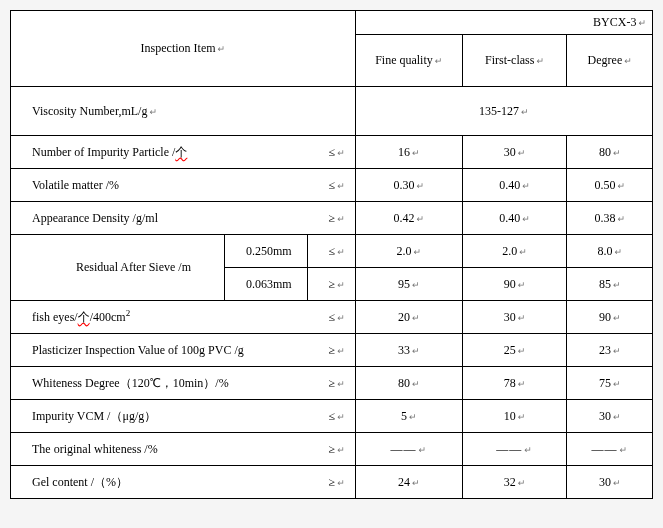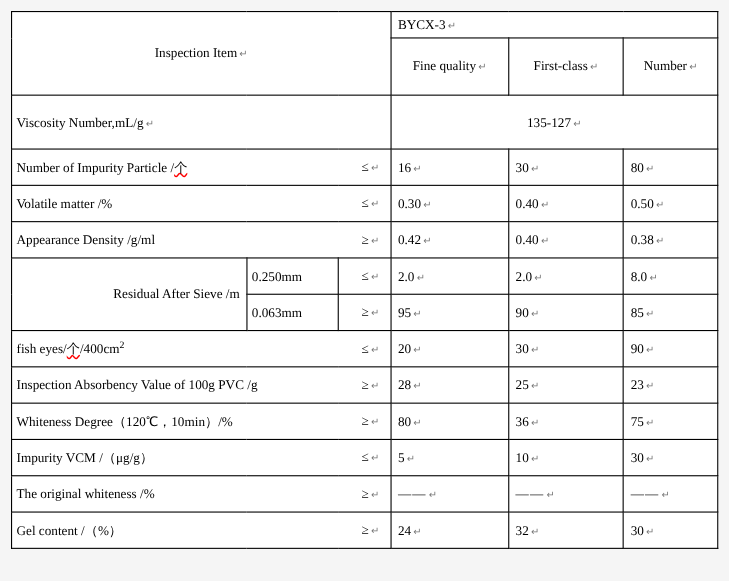--- a/index.html
+++ b/index.html
@@ -38,58 +38,59 @@
     vertical-align: middle;
     background: transparent;
     position: relative;
   }
   .hdr-inspect {
     width: 280px;
     font-weight: normal;
     height: 60px;
   }
   .hdr-bycx {
-    text-align: left;
+    text-align: right;
     font-weight: normal;
   }
   .sub-col {
     text-align: center;
     font-weight: normal;
     padding: 18px 2px;
   }
   .col-fine { width: 90px; }
   .col-first { width: 88px; }
   .col-accept { width: 72px; }
   .row-label {
     text-align: left;
-    padding-left: 4px;
+    padding-left: 21px;
     position: relative;
     height: 24px;
   }
   .viscosity-row td { height: 40px; }
   .op {
     position: absolute;
     right: 10px;
     top: 50%;
     transform: translateY(-50%);
     font-size: 12px;
   }
   .val {
+    text-align: center;
   }
   .spanned {
     text-align: center;
     margin-left: 21px;
   }
   .red-underline {
     text-decoration: underline;
     text-decoration-color: red;
     text-decoration-style: wavy;
   }
   .sub-sieve-lbl {
-    text-align: right;
+    text-align: center;
     padding-left: 38px;
   }
   .enter-mark::after {
     content: "↵";
     font-size: 9px;
     color: #777;
     margin-left: 2px;
   }
   .dash {
     letter-spacing: 1px;
@@ -111,21 +112,21 @@
     <col class="col-accept">
   </colgroup>
   <tbody>
       <tr>
     <th rowspan="2" colspan="3" class="hdr-inspect"><span>Inspection Item</span><span class="enter-mark"></span></th>
     <th colspan="3" class="hdr-bycx enter-mark">BYCX-3</th>
   </tr>
   <tr>
     <th class="sub-col enter-mark">Fine quality</th>
     <th class="sub-col enter-mark">First-class</th>
-    <th class="sub-col enter-mark">Number</th>
+    <th class="sub-col enter-mark">Degree</th>
   </tr>
 
   <tr class="viscosity-row">
     <td colspan="3" class="row-label"><span>Viscosity Number,mL/g</span><span class="enter-mark"></span></td>
     <td colspan="3" class="spanned enter-mark">135-127</td>
   </tr>
 
   <tr>
     <td colspan="3" class="row-label">
       <span>Number of Impurity Particle /</span><span class="red-underline">个</span>
@@ -181,35 +182,35 @@
       <span>fish eyes/</span><span class="red-underline">个</span><span>/400cm</span><sup>2</sup>
       <span class="op enter-mark">≤</span>
     </td>
     <td class="val enter-mark">20</td>
     <td class="val enter-mark">30</td>
     <td class="val enter-mark">90</td>
   </tr>
 
   <tr>
     <td colspan="3" class="row-label">
-      <span>Inspection Absorbency Value of 100g PVC /g</span>
-      <span class="op enter-mark">≥</span>
-    </td>
-    <td class="val enter-mark">28</td>
+      <span>Plasticizer Inspection Value of 100g PVC /g</span>
+      <span class="op enter-mark">≥</span>
+    </td>
+    <td class="val enter-mark">33</td>
     <td class="val enter-mark">25</td>
     <td class="val enter-mark">23</td>
   </tr>
 
   <tr>
     <td colspan="3" class="row-label">
       <span>Whiteness Degree（120℃，10min）/%</span>
       <span class="op enter-mark">≥</span>
     </td>
     <td class="val enter-mark">80</td>
-    <td class="val enter-mark">36</td>
+    <td class="val enter-mark">78</td>
     <td class="val enter-mark">75</td>
   </tr>
 
   <tr>
     <td colspan="3" class="row-label">
       <span>Impurity  VCM /（μg/g）</span>
       <span class="op enter-mark">≤</span>
     </td>
     <td class="val enter-mark">5</td>
     <td class="val enter-mark">10</td>

